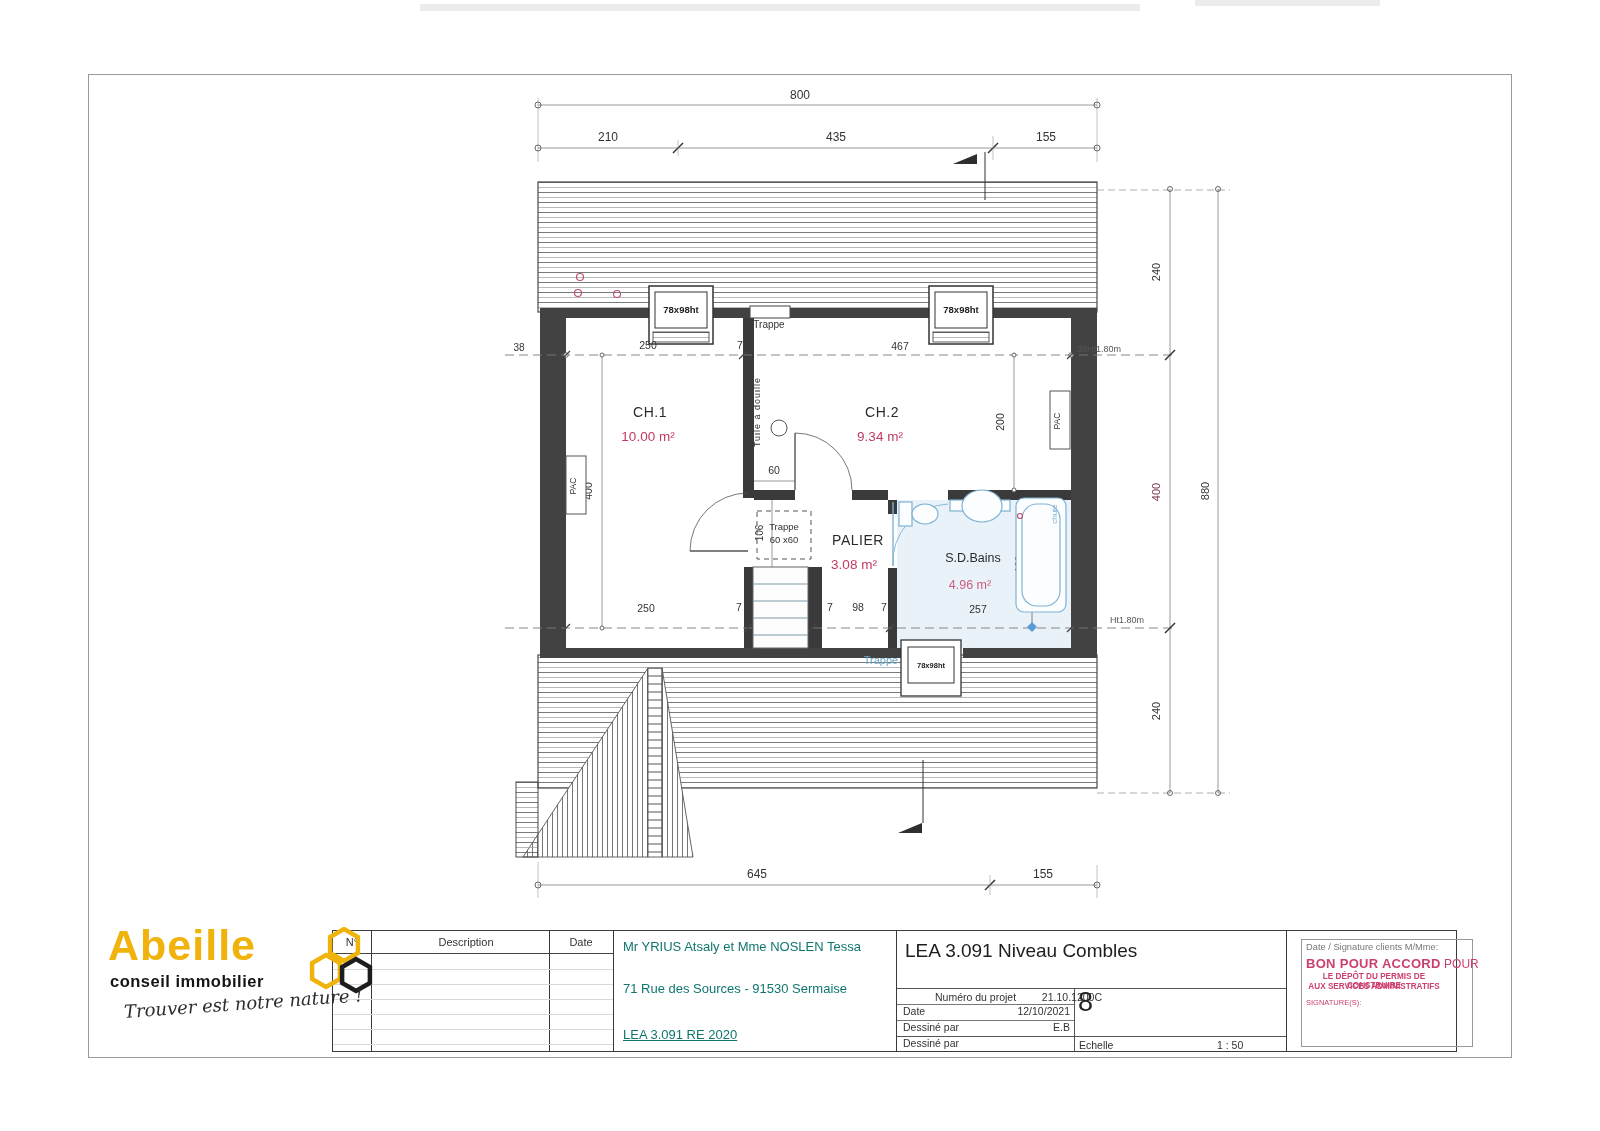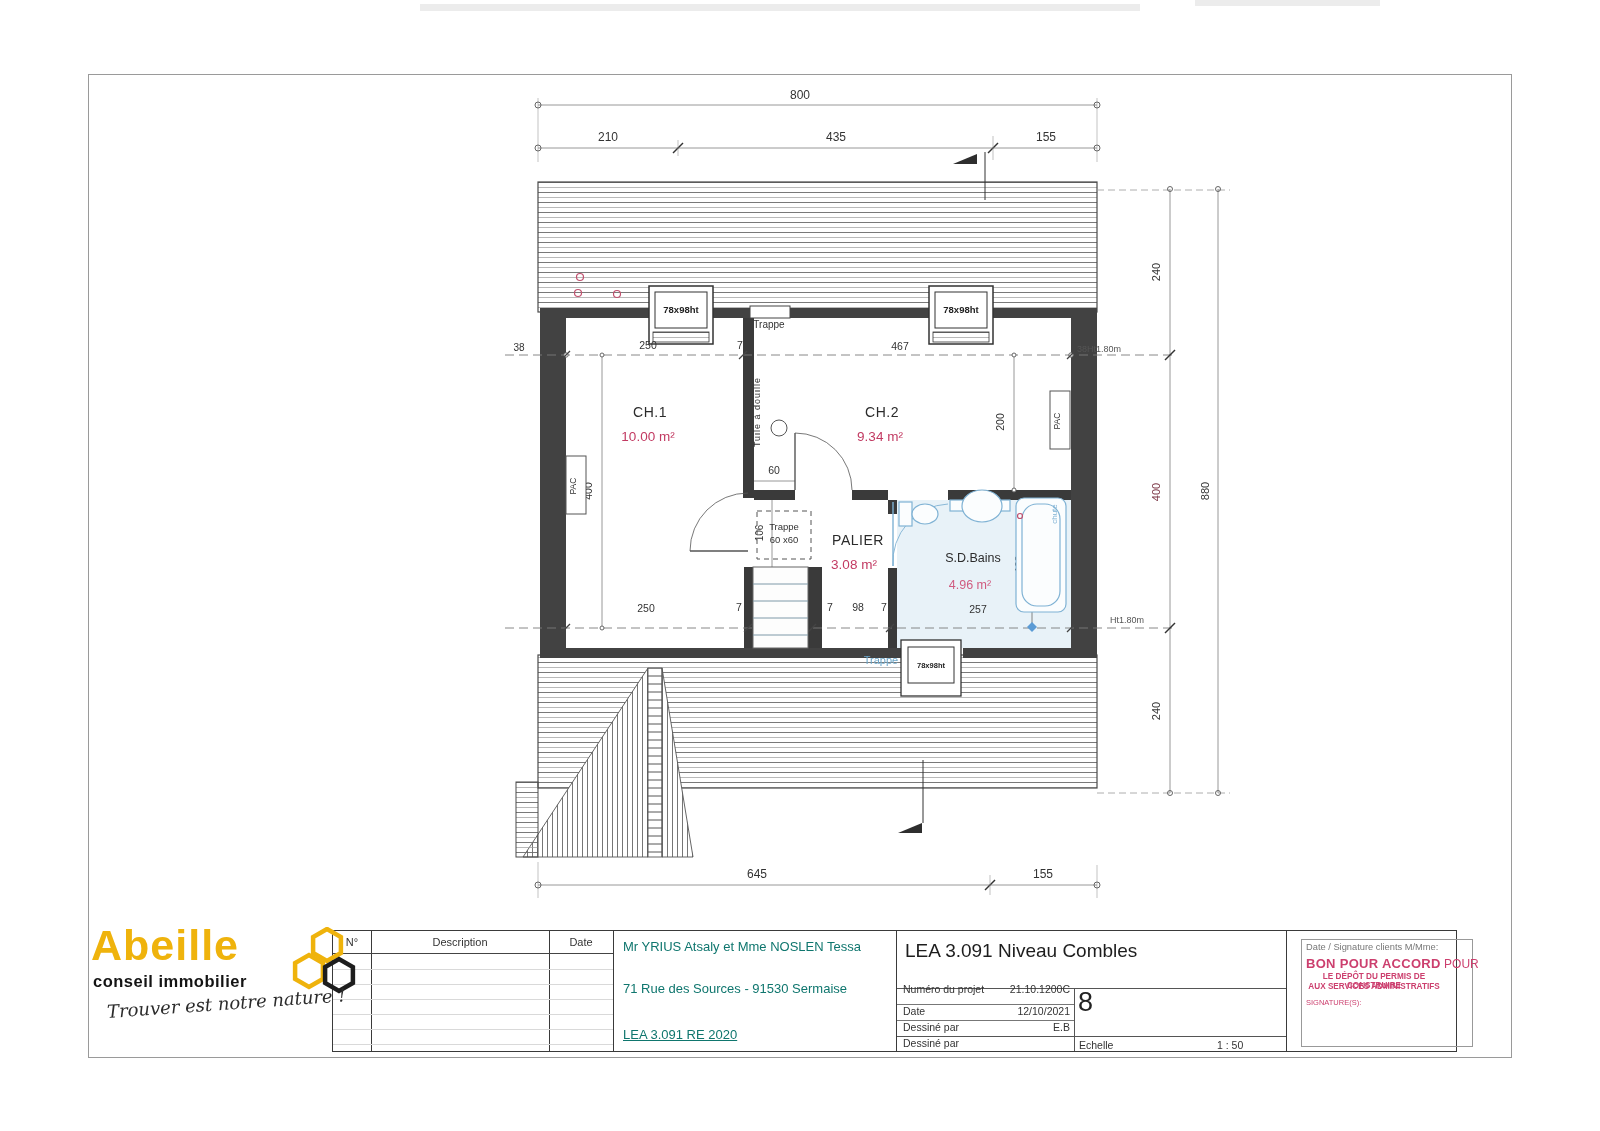--- a/index.html
+++ b/index.html
@@ -15,21 +15,21 @@
   .rev-hline{position:absolute;left:0;right:0;height:1px;background:#444;}
   .rev-faint{position:absolute;left:0;right:0;height:1px;background:#d9d9d9;}
   .client-line{position:absolute;left:9px;font-size:13px;color:#0f766e;white-space:nowrap;}
   .proj-title{position:absolute;left:8px;top:9px;font-size:19px;color:#1d1d1d;white-space:nowrap;}
   .fld-label{position:absolute;left:6px;font-size:10.5px;color:#333;}
   .fld-value{position:absolute;right:4px;font-size:10.5px;color:#333;text-align:right;}
   .fld-row{position:absolute;left:0;width:177px;height:16px;}
   .sheet-num{position:absolute;left:181px;top:56px;font-size:27px;color:#222;}
   .sig-red{color:#cc3f6e;}
   
-  #logo{left:85px;top:915px;width:260px;height:115px;}
+  #logo{left:102px;top:915px;width:260px;height:115px;}
   #logo-brand{position:absolute;left:6px;top:6px;font-size:43px;font-weight:bold;color:#efb30c;letter-spacing:1px;}
   #logo-sub{position:absolute;left:8px;top:57px;font-size:16.5px;font-weight:bold;color:#141414;letter-spacing:.5px;}
   #logo-tag{position:absolute;left:22px;top:86px;font-size:18px;font-style:italic;color:#2b2b2b;
             font-family:"DejaVu Serif",serif;transform:rotate(-4deg);transform-origin:left center;white-space:nowrap;}
   .streak{position:absolute;background:#ececec;}
 </style>
 </head>
 <body>
 
 <div id="page">
@@ -246,21 +246,21 @@
     <polygon points="953,164 977,154 977,164" fill="#2e2e2e"></polygon>
     <line x1="985" y1="152" x2="985" y2="200" stroke="#333" stroke-width="1"></line>
     <polygon points="898,833 922,823 922,833" fill="#2e2e2e"></polygon>
     <line x1="923" y1="760" x2="923" y2="823" stroke="#333" stroke-width="1"></line>
   </svg>
 
   <div class="abs" id="title-block">
 
     <div class="tb-col" style="left:0;width:280px;border-left:none;">
       <div class="rev-cell" style="left:0;width:38px;">N°</div>
-      <div class="rev-cell" style="left:38px;width:178px;">Description</div>
+      <div class="rev-cell" style="left:44px;width:178px;">Description</div>
       <div class="rev-cell" style="left:216px;width:64px;">Date</div>
       <div class="rev-vline" style="left:38px;"></div>
       <div class="rev-vline" style="left:216px;"></div>
       <div class="rev-hline" style="top:22px;"></div>
       <div class="rev-faint" style="top:38px;"></div>
       <div class="rev-faint" style="top:53px;"></div>
       <div class="rev-faint" style="top:68px;"></div>
       <div class="rev-faint" style="top:83px;"></div>
       <div class="rev-faint" style="top:98px;"></div>
       <div class="rev-faint" style="top:113px;"></div>
@@ -272,21 +272,21 @@
       <div class="client-line" style="top:96px;text-decoration:underline;">LEA 3.091 RE 2020</div>
     </div>
 
     <div class="tb-col" style="left:563px;width:390px;">
       <div class="proj-title">LEA 3.091 Niveau Combles</div>
       <div style="position:absolute;left:0;right:0;top:57px;height:1px;background:#555;"></div>
       <div style="position:absolute;left:0;width:177px;top:73px;height:1px;background:#777;"></div>
       <div style="position:absolute;left:0;width:177px;top:89px;height:1px;background:#777;"></div>
       <div style="position:absolute;left:0;right:0;top:105px;height:1px;background:#555;"></div>
       <div style="position:absolute;left:177px;top:57px;bottom:0;width:1px;background:#555;"></div>
-      <div class="fld-row" style="top:52px;">
+      <div class="fld-row" style="top:60px;margin-left:32px;">
         <span class="fld-label">Numéro du projet</span>
         <span class="fld-value">21.10.1200C</span>
       </div>
       <div class="fld-row" style="top:74px;">
         <span class="fld-label">Date</span>
         <span class="fld-value">12/10/2021</span>
       </div>
       <div class="fld-row" style="top:90px;">
         <span class="fld-label">Dessiné par</span>
         <span class="fld-value">E.B</span>

